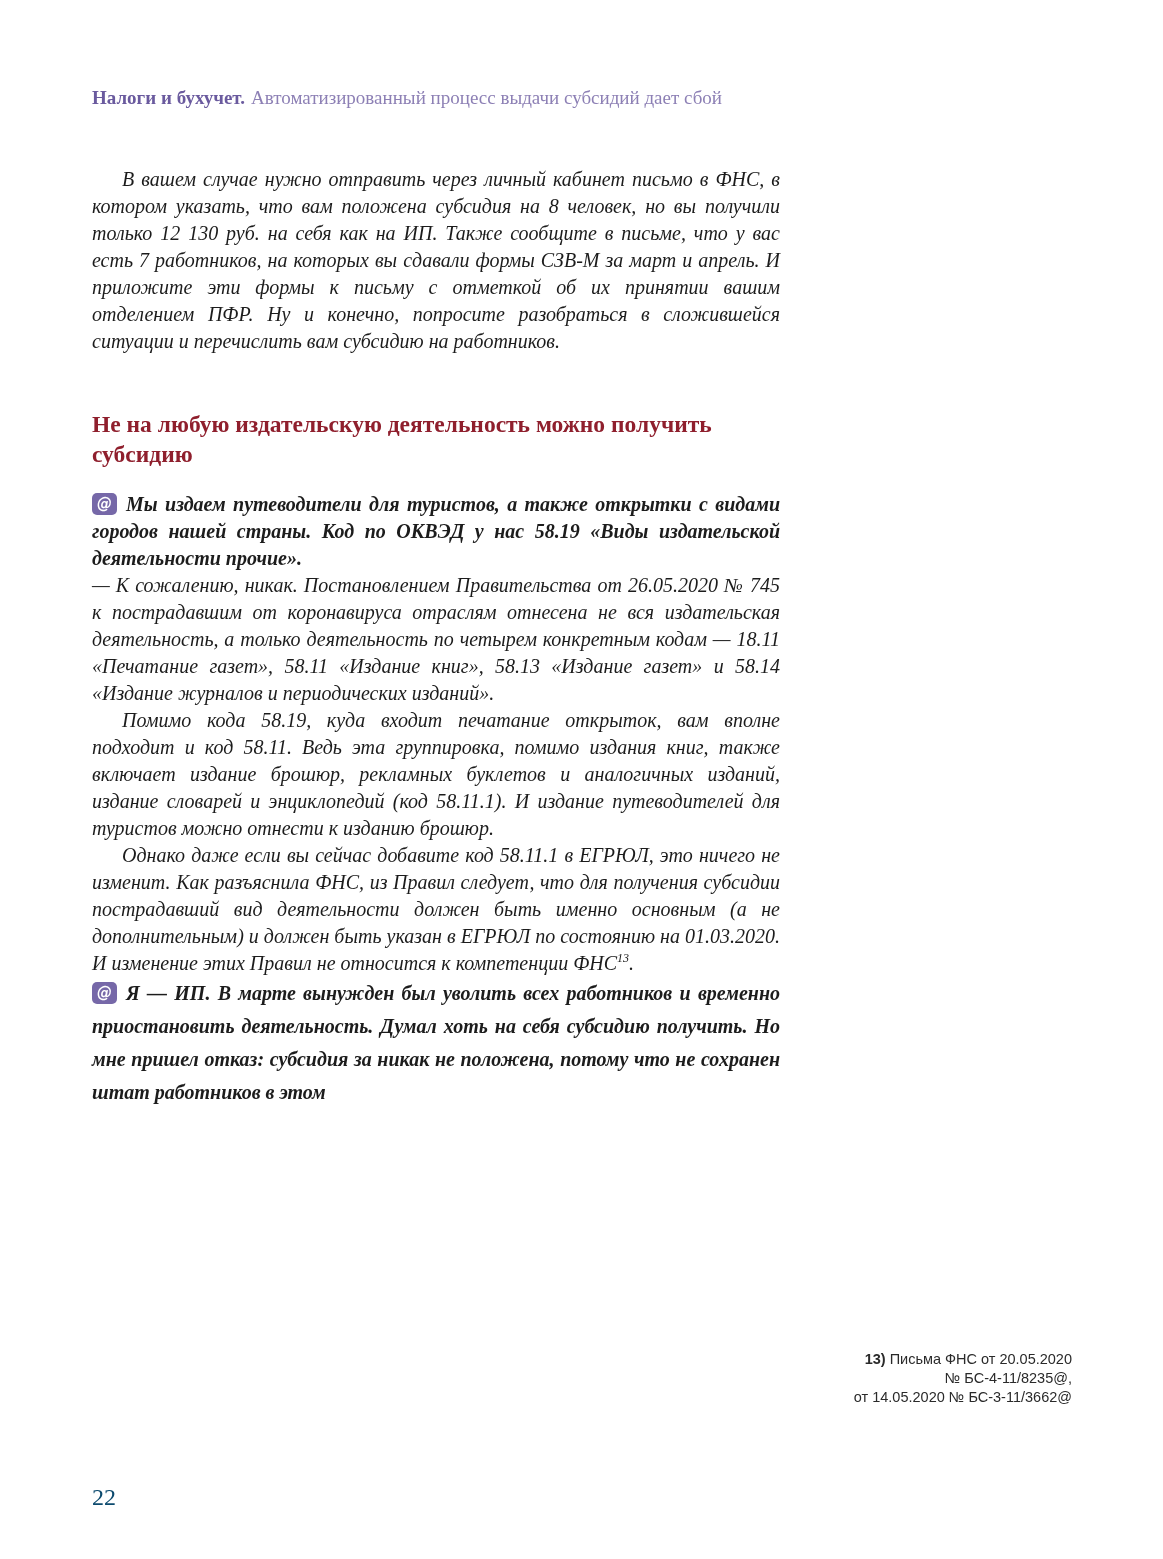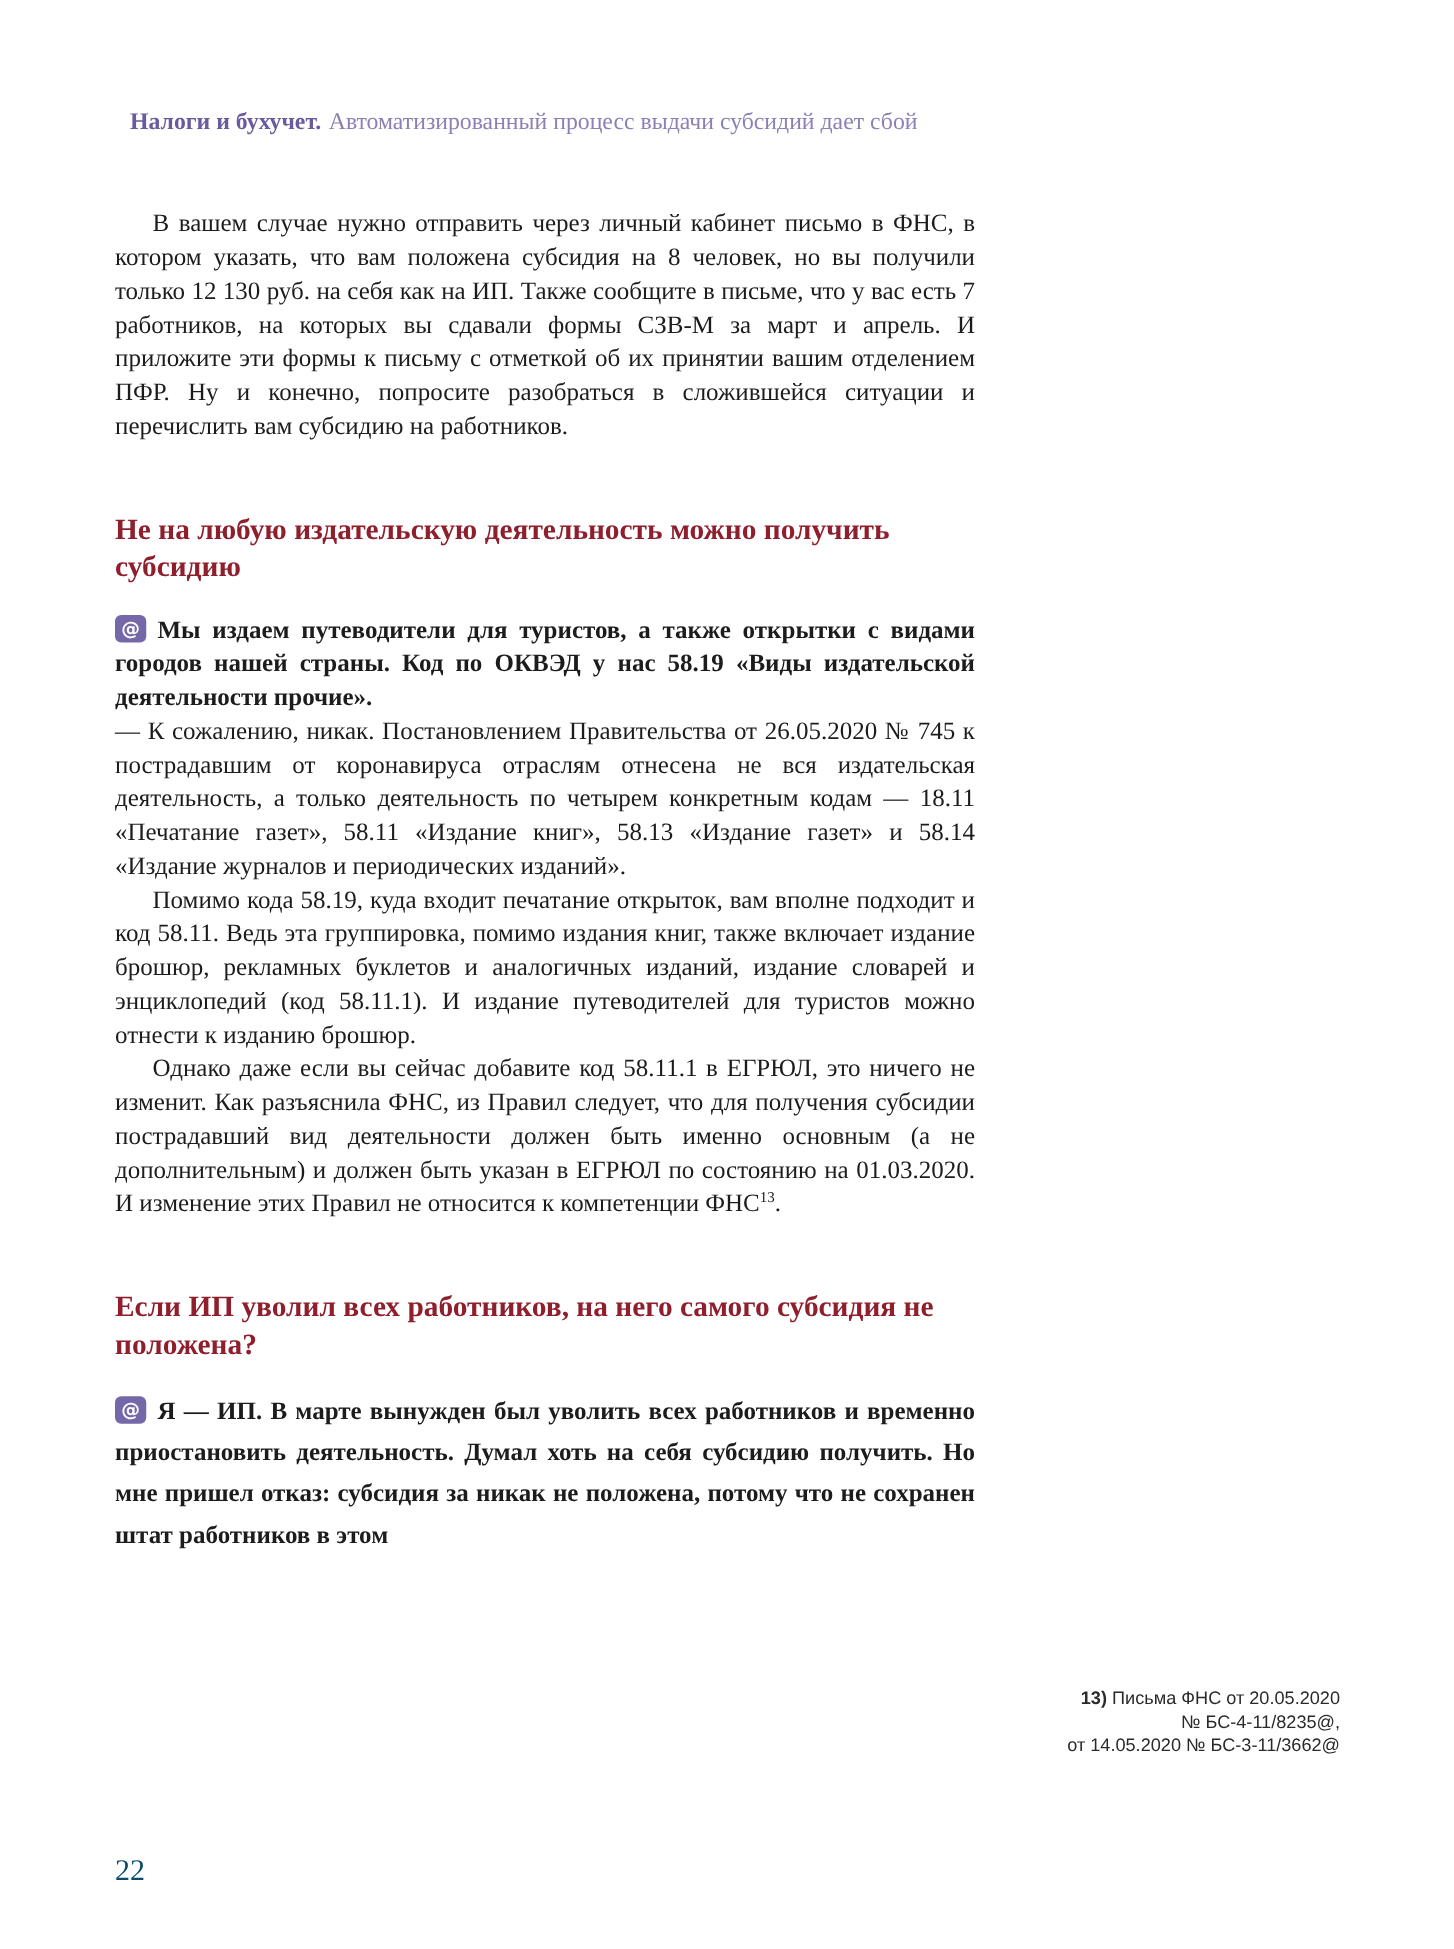--- a/index.html
+++ b/index.html
@@ -9,21 +9,21 @@
     width: 1163px;
     height: 1559px;
     background: #ffffff;
     margin: 0 auto;
     overflow: hidden;
     font-family: "Liberation Serif", "DejaVu Serif", serif;
     color: #1c1c1c;
   }
   .page-header {
     position: absolute;
-    left: 104px;
+    left: 92px;
     top: 86px;
     width: 990px;
     font-size: 19px;
     line-height: 24px;
     white-space: nowrap;
   }
   .brand {
     color: var(--brand, #6a5a9e);
     font-weight: bold;
   }
@@ -35,20 +35,21 @@
     position: absolute;
     left: 92px;
     top: 166px;
     width: 688px;
   }
   p.body {
     font-size: 20px;
     line-height: 27px;
     text-align: justify;
     color: #1c1c1c;
+    font-style: italic;
   }
   p.indent { text-indent: 30px; }
   p.bold { font-weight: bold; }
   p.loose { line-height: 33px; }
   h2.section-heading {
     color: var(--heading, #8f1f2d);
     font-size: 23.5px;
     line-height: 30px;
     font-weight: bold;
     margin-top: 54px;
@@ -110,21 +111,20 @@
     <p class="body indent">В вашем случае нужно отправить через личный кабинет письмо в ФНС, в котором указать, что вам положена субсидия на 8 человек, но вы получили только 12 130 руб. на себя как на ИП. Также сообщите в письме, что у вас есть 7 работников, на которых вы сдавали формы СЗВ-М за март и апрель. И приложите эти формы к письму с отметкой об их принятии вашим отделением ПФР. Ну и конечно, попросите разобраться в сложившейся ситуации и перечислить вам субсидию на работников.</p>
 
     <h2 class="section-heading">Не на любую издательскую деятельность можно получить субсидию</h2>
 
     <p class="body bold"><span class="at-badge">@</span><span>Мы издаем путеводители для туристов, а также открытки с видами городов нашей страны. Код по ОКВЭД у нас 58.19 «Виды издательской деятельности прочие».</span></p>
 
     <p class="body">—  К сожалению, никак. Постановлением Правительства от 26.05.2020 № 745 к пострадавшим от коронавируса отраслям отнесена не вся издательская деятельность, а только деятельность по четырем конкретным кодам — 18.11 «Печатание газет», 58.11 «Издание книг», 58.13 «Издание газет» и 58.14 «Издание журналов и периодических изданий».</p>
     <p class="body indent">Помимо кода 58.19, куда входит печатание открыток, вам вполне подходит и код 58.11. Ведь эта группировка, помимо издания книг, также включает издание брошюр, рекламных буклетов и аналогичных изданий, издание словарей и энциклопедий (код 58.11.1). И издание путеводителей для туристов можно отнести к изданию брошюр.</p>
     <p class="body indent"><span>Однако даже если вы сейчас добавите код 58.11.1 в ЕГРЮЛ, это ничего не изменит. Как разъяснила ФНС, из Правил следует, что для получения субсидии пострадавший вид деятельности должен быть именно основным (а не дополнительным) и должен быть указан в ЕГРЮЛ по состоянию на 01.03.2020. И изменение этих Правил не относится к компетенции ФНС</span><sup class="fn-ref">13</sup><span>.</span></p>
 
-    <h2 class="section-heading">Если ИП уволил всех работников, на него самого субсидия не положена?</h2>
 
     <p class="body bold loose"><span class="at-badge">@</span><span>Я — ИП. В марте вынужден был уволить всех работников и временно приостановить деятельность. Думал хоть на себя субсидию получить. Но мне пришел отказ: субсидия за никак не положена, потому что не сохранен штат работников в этом</span></p>
 
   </main>
 
   <aside class="footnote">
     <div class="fn-line"><span class="marker">13)</span> <span>Письма ФНС от 20.05.2020</span></div>
     <div class="fn-line">№ БС-4-11/8235@,</div>
     <div class="fn-line">от 14.05.2020 № БС-3-11/3662@</div>
   </aside>

